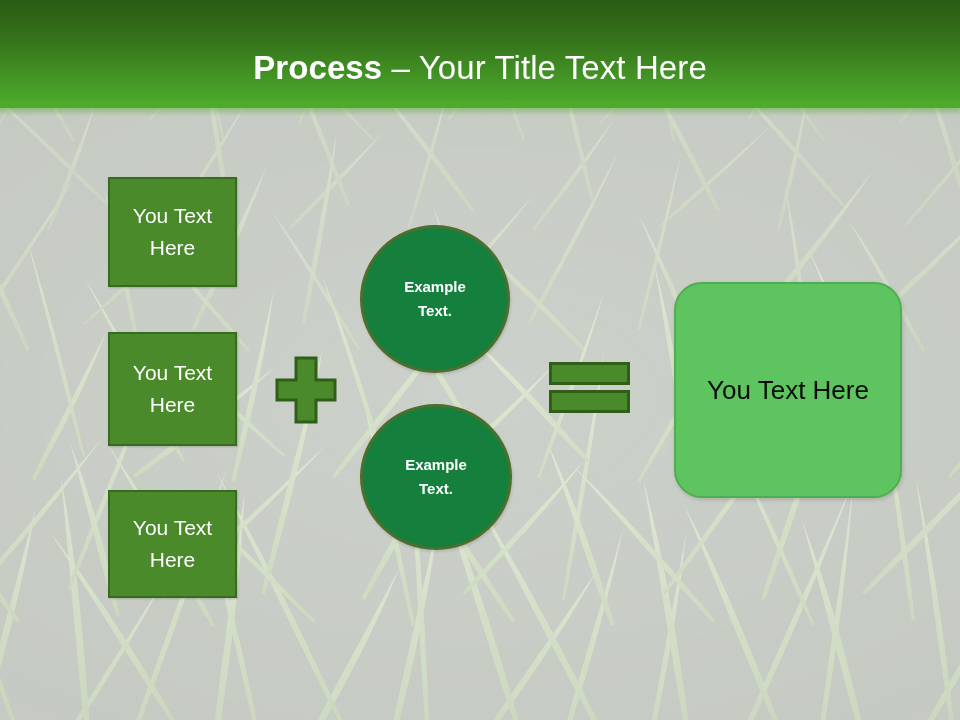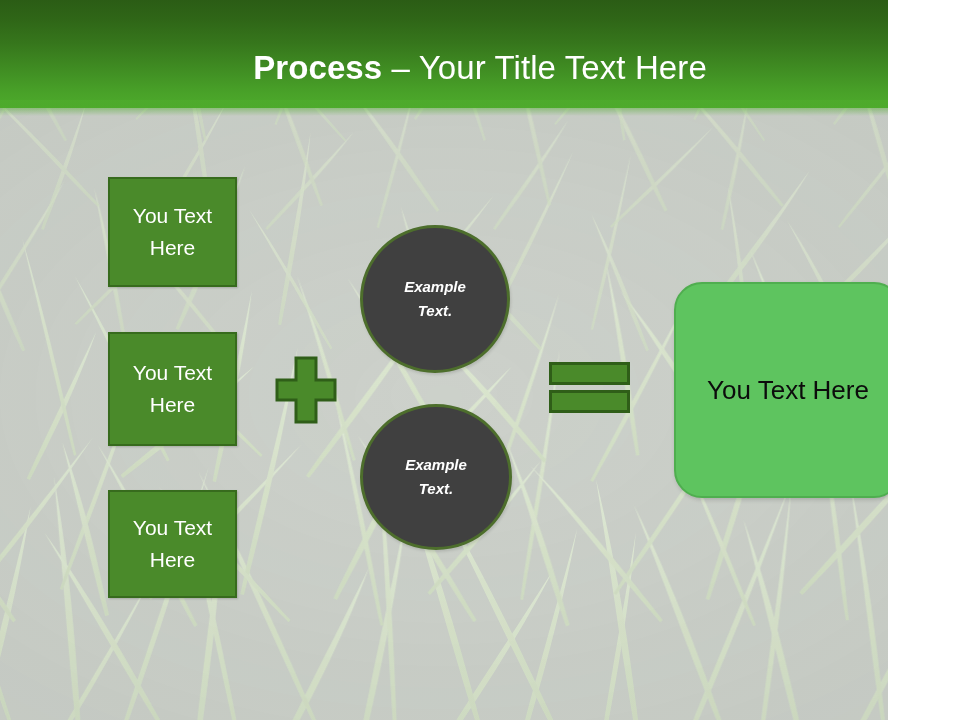--- a/index.html
+++ b/index.html
@@ -6,21 +6,21 @@
     margin: 0;
     padding: 0;
     background: #ffffff;
   }
   body {
     font-family: "Liberation Sans", sans-serif;
   }
 
   #slide {
     position: relative;
-    width: 888px;
+    width: 960px;
     height: 720px;
     overflow: hidden;
     background: #c9cdc7;
   }
 
   
   .grass-base {
     position: absolute;
     inset: 0;
     background: #c8ccc6;
@@ -106,30 +106,29 @@
     width: 62px;
     height: 68px;
   }
   .plus svg { display: block; width: 100%; height: 100%; }
 
   
   .circle {
     position: absolute;
     left: 360px;
     border-radius: 50%;
-    background: #404040;
+    background: #15803d;
     border: 3px solid #4d6e2c;
     box-sizing: border-box;
     display: flex;
     flex-direction: column;
     align-items: center;
     justify-content: center;
     color: #ffffff;
     font-weight: bold;
-    font-style: italic;
     font-size: 15px;
     line-height: 24px;
     text-align: center;
     box-shadow: 1px 2px 3px rgba(0,0,0,0.12);
   }
   #circle-1 { top: 225px; width: 150px; height: 148px; }
   #circle-2 { top: 404px; width: 152px; height: 146px; }
   .circle .ctext { display: block; }
 
   

